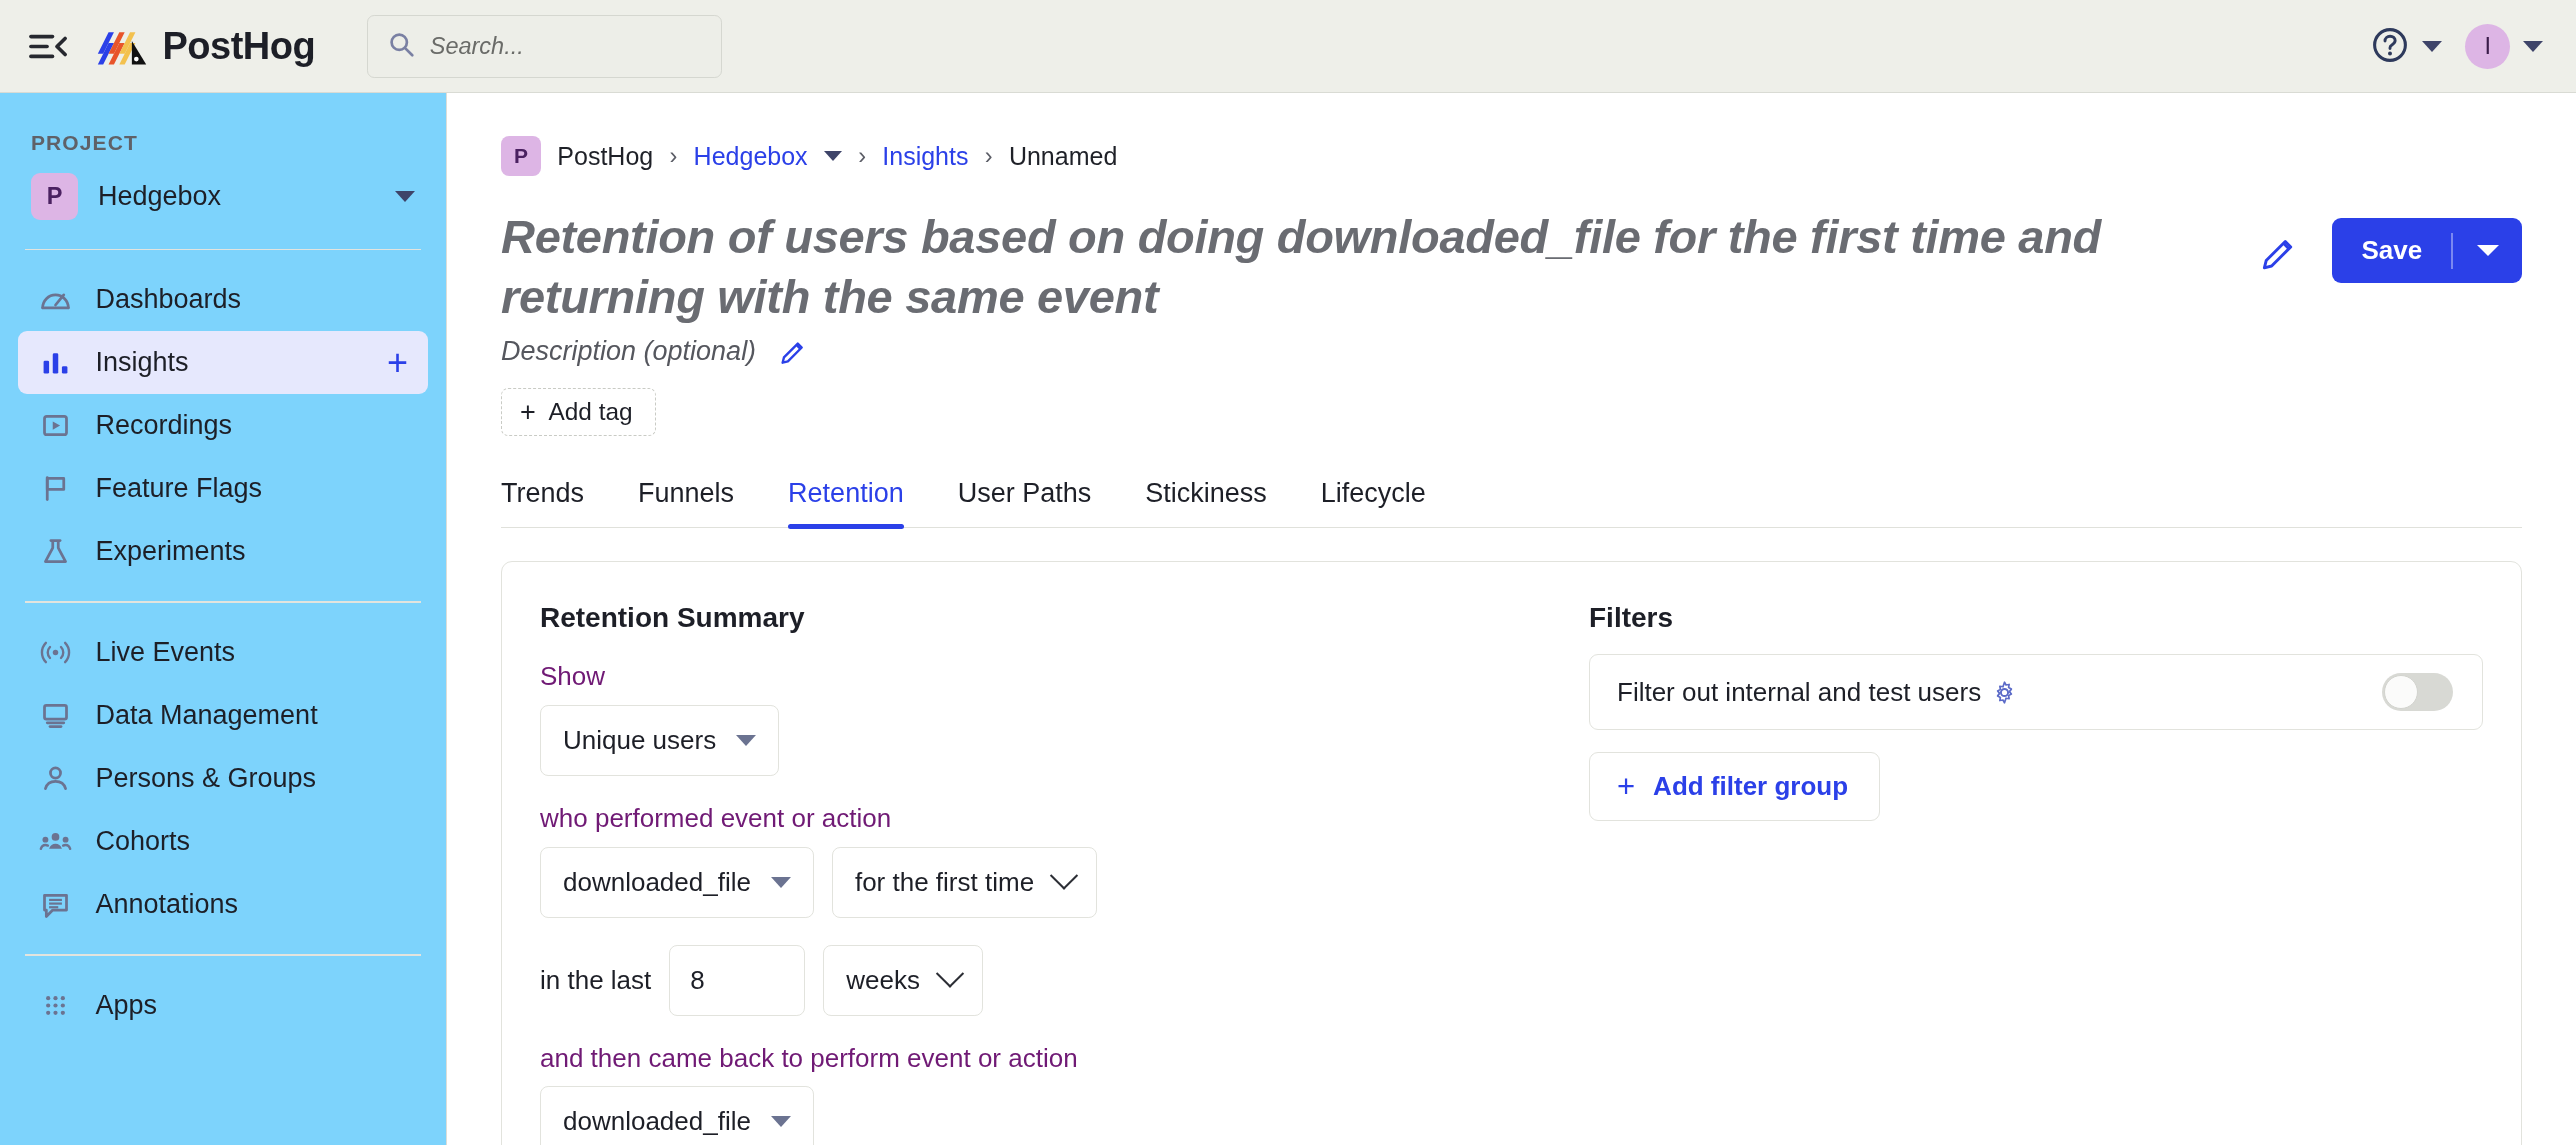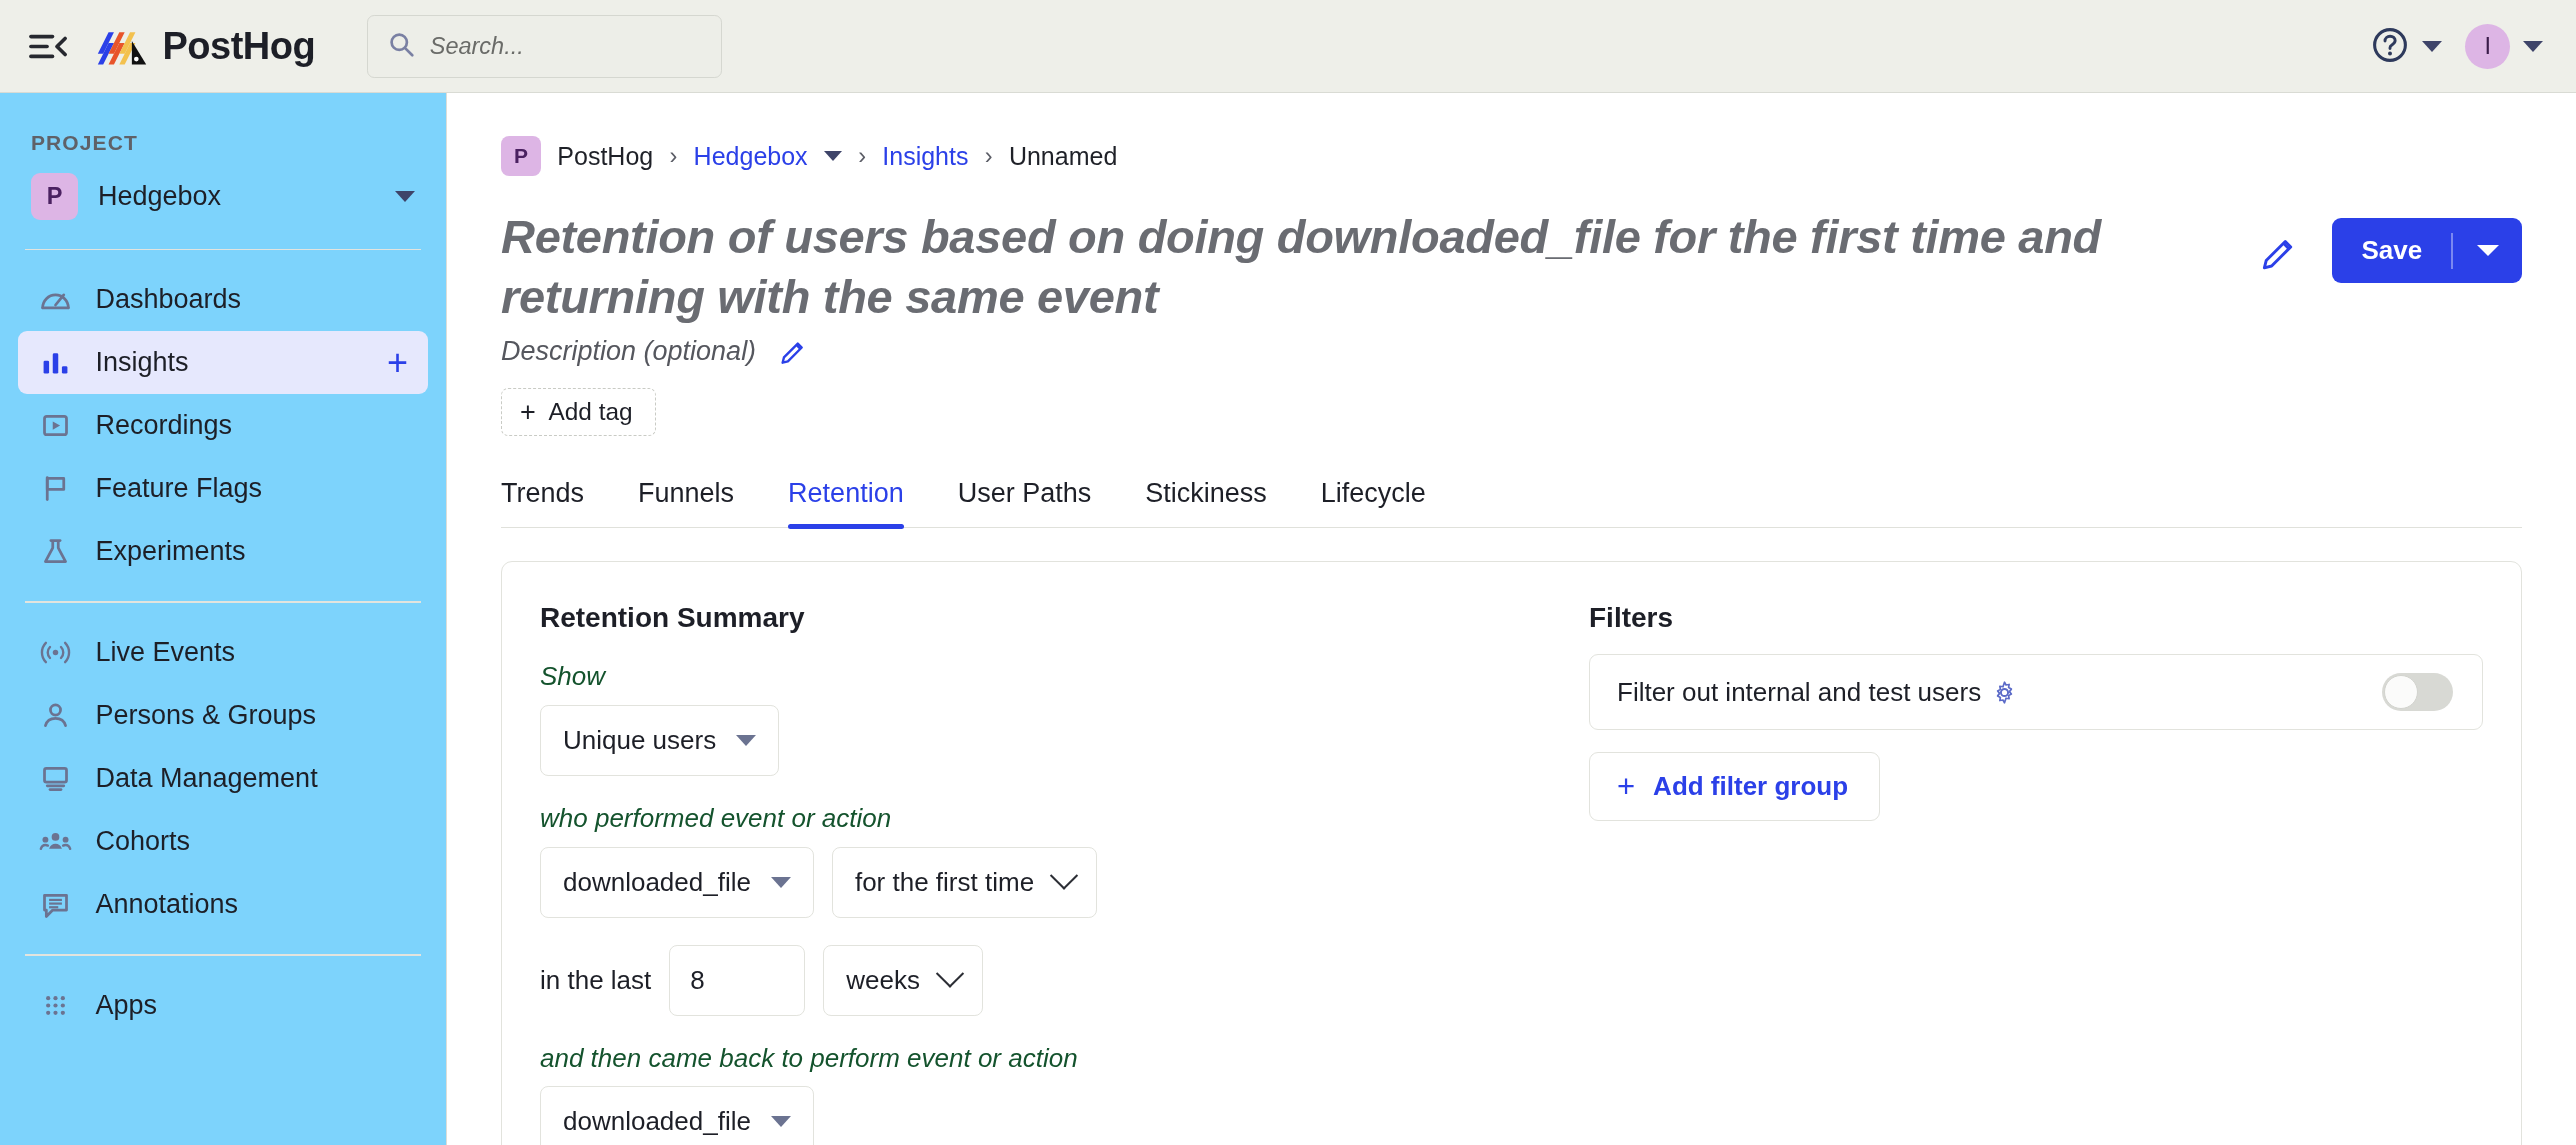--- a/index.html
+++ b/index.html
@@ -132,21 +132,21 @@
   .card {
     margin-top: 33px;
     border: 1.8px solid #E2E3DD; border-radius: 11px;
     background: #fff; display: flex; padding: 40px 38px 40px 38px;
     gap: 36px;
   }
   .col-left { width: 1013px; flex: 0 0 1013px; }
   .col-right { flex: 1; min-width: 0; }
   .card-title { font-size: 28px; font-weight: 700; color:#1D1F27; }
 
-  .field-label { font-size: 26px; color:#14532d; margin-top: 27px; font-style: italic; }
+  .field-label { font-size: 26px; color:#701a75; margin-top: 27px; }
   .ctl-row { display:flex; align-items:center; gap: 18px; margin-top: 12.7px; flex-wrap: wrap; }
   .select {
     border: 1.8px solid #E2E3DD; border-radius: 8.1px;
     height: 71px; display:flex; align-items:center; gap: 20px;
     padding: 0 22px; cursor:pointer; background:#fff;
   }
   .select-val { font-size: 26px; color:#1D1F27; }
   .caret-s { width:0;height:0;border-left:10px solid transparent;border-right:10px solid transparent;border-top:11px solid #6B7391; }
   .chev { width: 20px; height: 20px; border-right: 2.7px solid #2C2E35; border-bottom: 2.7px solid #2C2E35; transform: rotate(45deg) translate(-4.5px,-4.5px); }
   .num-input {
@@ -321,36 +321,36 @@
               <path d="M28.5 7.5a15 15 0 0 1 0 21" stroke="#6B7391" stroke-width="2.6" fill="none" stroke-linecap="round"></path>
               <path d="M7.5 28.5a15 15 0 0 1 0-21" stroke="#6B7391" stroke-width="2.6" fill="none" stroke-linecap="round"></path>
             </svg>
           </span>
           <span class="nav-label">Live Events</span>
         </div>
 
         <div class="nav-item">
           <span class="nav-icon">
             <svg width="33" height="33" viewBox="0 0 36 36">
-              <circle cx="18" cy="12" r="5.5" stroke="#6B7391" stroke-width="3" fill="none"></circle>
-              <path d="M7 29c1.5-5.5 6-8 11-8s9.5 2.5 11 8" stroke="#6B7391" stroke-width="3" fill="none" stroke-linecap="round"></path>
-            </svg>
-          </span>
-          <span class="nav-label">Persons &amp; Groups</span>
-        </div>
-
-        <div class="nav-item">
-          <span class="nav-icon">
-            <svg width="33" height="33" viewBox="0 0 36 36">
               <rect x="6" y="7" width="24" height="15" rx="2" stroke="#6B7391" stroke-width="3" fill="none"></rect>
               <line x1="9" y1="26" x2="27" y2="26" stroke="#6B7391" stroke-width="3" stroke-linecap="round"></line>
               <line x1="12" y1="30" x2="24" y2="30" stroke="#6B7391" stroke-width="3" stroke-linecap="round"></line>
             </svg>
           </span>
           <span class="nav-label">Data Management</span>
+        </div>
+
+        <div class="nav-item">
+          <span class="nav-icon">
+            <svg width="33" height="33" viewBox="0 0 36 36">
+              <circle cx="18" cy="12" r="5.5" stroke="#6B7391" stroke-width="3" fill="none"></circle>
+              <path d="M7 29c1.5-5.5 6-8 11-8s9.5 2.5 11 8" stroke="#6B7391" stroke-width="3" fill="none" stroke-linecap="round"></path>
+            </svg>
+          </span>
+          <span class="nav-label">Persons &amp; Groups</span>
         </div>
 
         <div class="nav-item">
           <span class="nav-icon">
             <svg width="33" height="33" viewBox="0 0 36 36">
               <circle cx="18" cy="13" r="4.2" fill="#6B7391"></circle>
               <path d="M11 26c1.2-3.8 3.8-5.6 7-5.6s5.8 1.8 7 5.6z" fill="#6B7391"></path>
               <circle cx="7" cy="16" r="3.2" fill="#6B7391"></circle>
               <path d="M2 26c.8-2.8 2.6-4.2 5-4.2 1 0 1.9.25 2.7.7" fill="none" stroke="#6B7391" stroke-width="2.6" stroke-linecap="round"></path>
               <circle cx="29" cy="16" r="3.2" fill="#6B7391"></circle>

